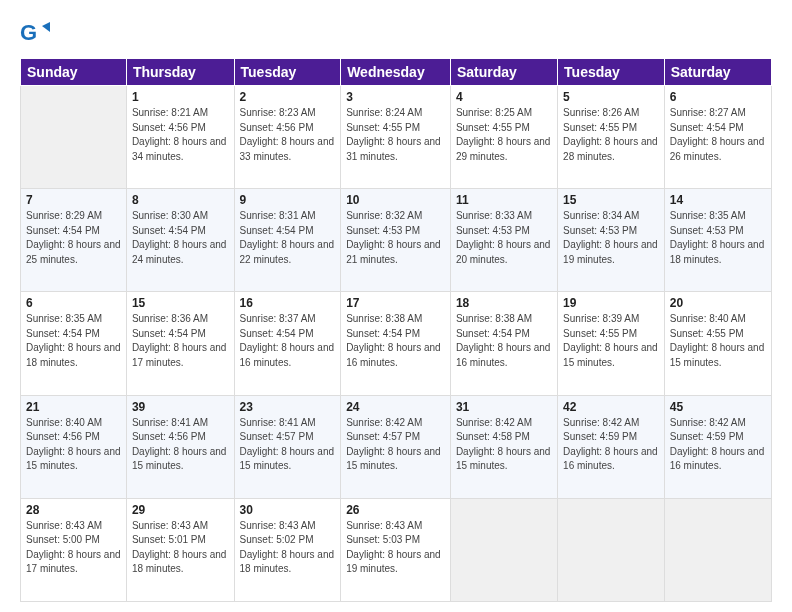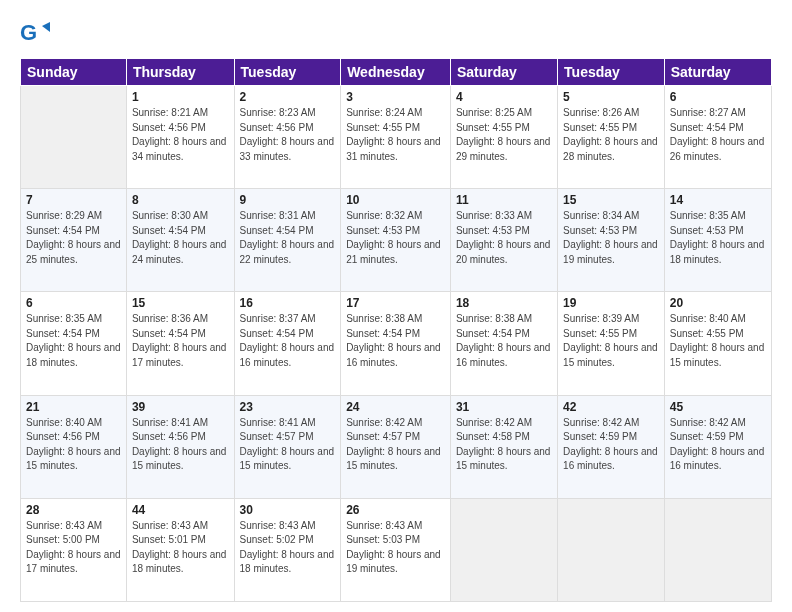--- a/index.html
+++ b/index.html
@@ -252,21 +252,21 @@
             <span class="day-num">45</span>
             <div class="day-info">Sunrise: 8:42 AM<br>Sunset: 4:59 PM<br>Daylight: 8 hours and 16 minutes.</div>
           </td>
         </tr>
         <tr>
           <td>
             <span class="day-num">28</span>
             <div class="day-info">Sunrise: 8:43 AM<br>Sunset: 5:00 PM<br>Daylight: 8 hours and 17 minutes.</div>
           </td>
           <td>
-            <span class="day-num">44</span>
+            <span class="day-num">29</span>
             <div class="day-info">Sunrise: 8:43 AM<br>Sunset: 5:01 PM<br>Daylight: 8 hours and 18 minutes.</div>
           </td>
           <td>
             <span class="day-num">30</span>
             <div class="day-info">Sunrise: 8:43 AM<br>Sunset: 5:02 PM<br>Daylight: 8 hours and 18 minutes.</div>
           </td>
           <td>
             <span class="day-num">26</span>
             <div class="day-info">Sunrise: 8:43 AM<br>Sunset: 5:03 PM<br>Daylight: 8 hours and 19 minutes.</div>
           </td>

